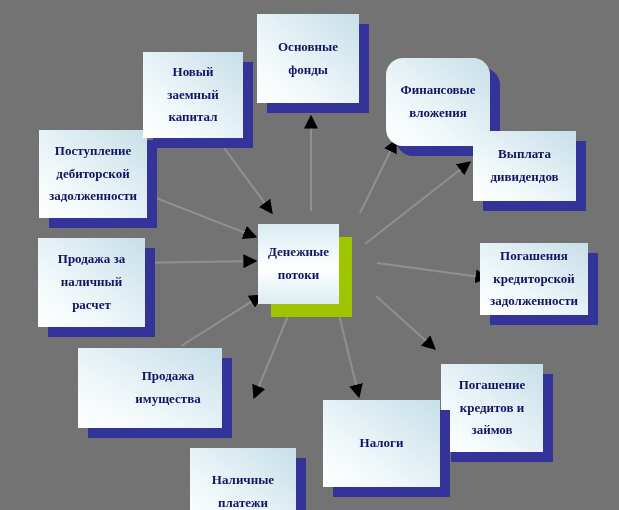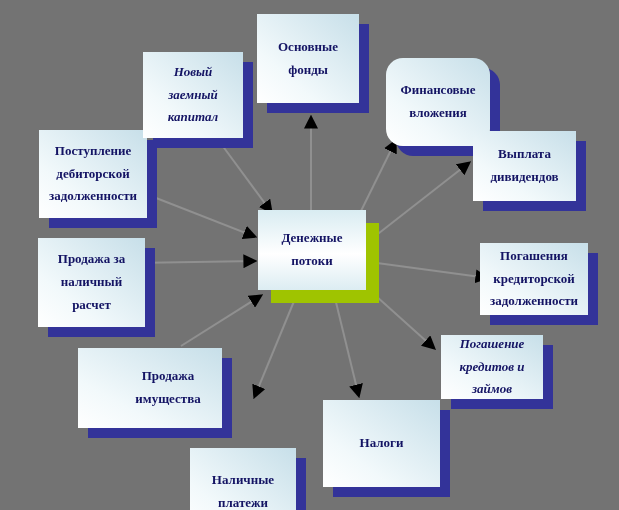--- a/index.html
+++ b/index.html
@@ -71,21 +71,21 @@
     <div class="node-label">Выплата
 дивидендов</div>
   </div>
 
   <div class="node" style="left:480px;top:243px;width:108px;height:72px;">
     <div class="node-label">Погашения
 кредиторской
 задолженности</div>
   </div>
 
-  <div class="node" style="left:441px;top:335px;width:102px;height:64px;font-style:italic;">
+  <div class="node" style="left:441px;top:364px;width:102px;height:88px;">
     <div class="node-label">Погашение
 кредитов и
 займов</div>
   </div>
 
   <div class="node" style="left:323px;top:400px;width:117px;height:87px;text-align:center;">
     <div class="node-label">Налоги</div>
   </div>
 
   <div class="node" style="left:190px;top:400px;width:106px;height:87px;margin-top:48px;">
@@ -103,24 +103,24 @@
 наличный
 расчет</div>
   </div>
 
   <div class="node" style="left:39px;top:130px;width:108px;height:88px;">
     <div class="node-label">Поступление
 дебиторской
 задолженности</div>
   </div>
 
-  <div class="node" style="left:143px;top:52px;width:100px;height:86px;font-style:italic;">
+  <div class="node" style="left:143px;top:52px;width:100px;height:86px;">
     <div class="node-label">Новый
 заемный
 капитал</div>
   </div>
 
-  <div class="node center" style="left:258px;top:210px;width:108px;height:80px;">
+  <div class="node center" style="left:258px;top:224px;width:81px;height:80px;">
     <div class="node-label">Денежные
 потоки</div>
   </div>
 
 </div>
 
 </body></html>

